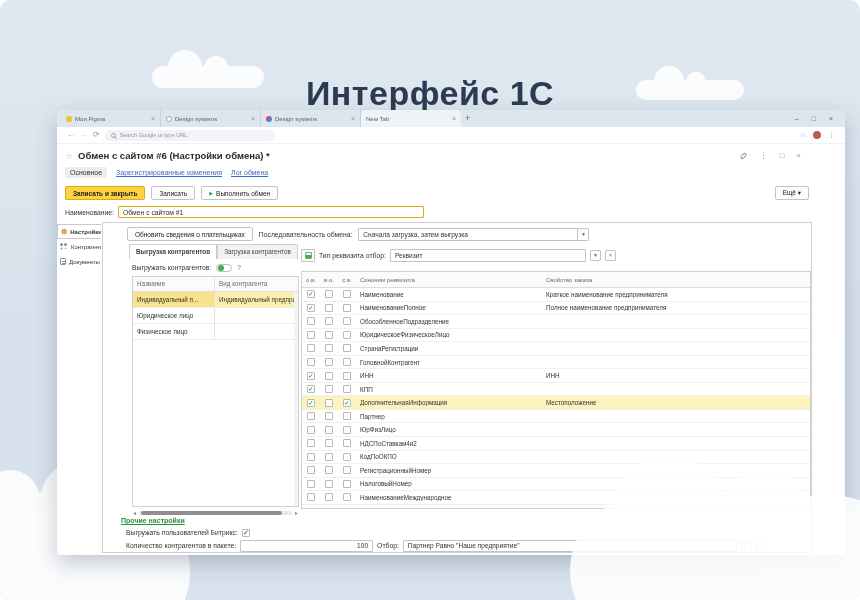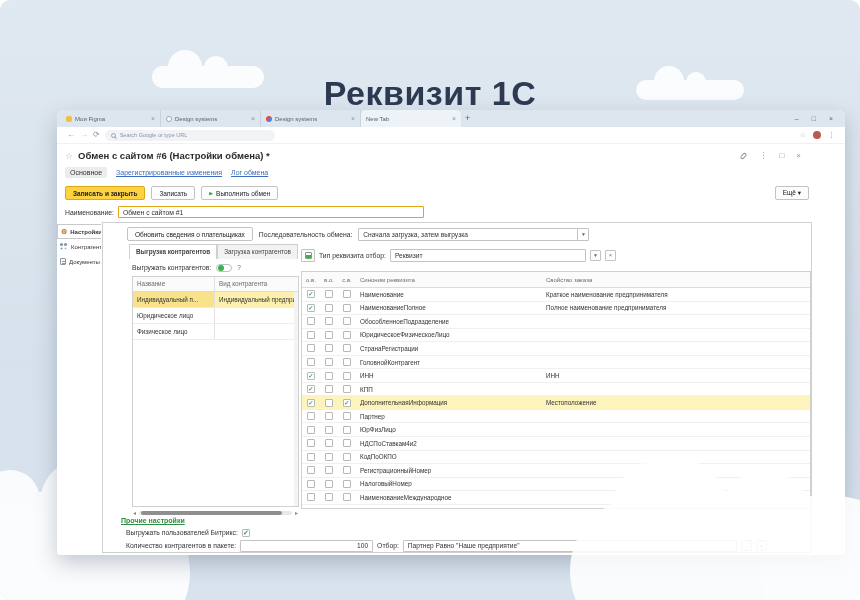--- a/index.html
+++ b/index.html
@@ -145,21 +145,21 @@
   .otbor-input { width:334px; height:12px; border:1px solid #c3c3c3; border-radius:1px; font-size:6.6px; padding:0 4px; display:flex; align-items:center; }
 </style>
 </head>
 <body>
 
 <div class="slide">
   <div class="cloud cloud-tl"></div>
   <div class="cloud cloud-tr"></div>
   <div class="cloud cloud-bl"></div>
   <div class="cloud cloud-br"></div>
-  <div class="slide-title">Реквизит 1С</div>
+  <div class="slide-title">Интерфейс 1С</div>
 
   <div class="window">
 
     <div class="tabbar">
       <div id="tabs">
           <div class="btab">
             <span class="ticon ticon-figma"></span>
             <span class="tlabel">Мои Figma</span>
             <span class="tclose">×</span>
           </div>

